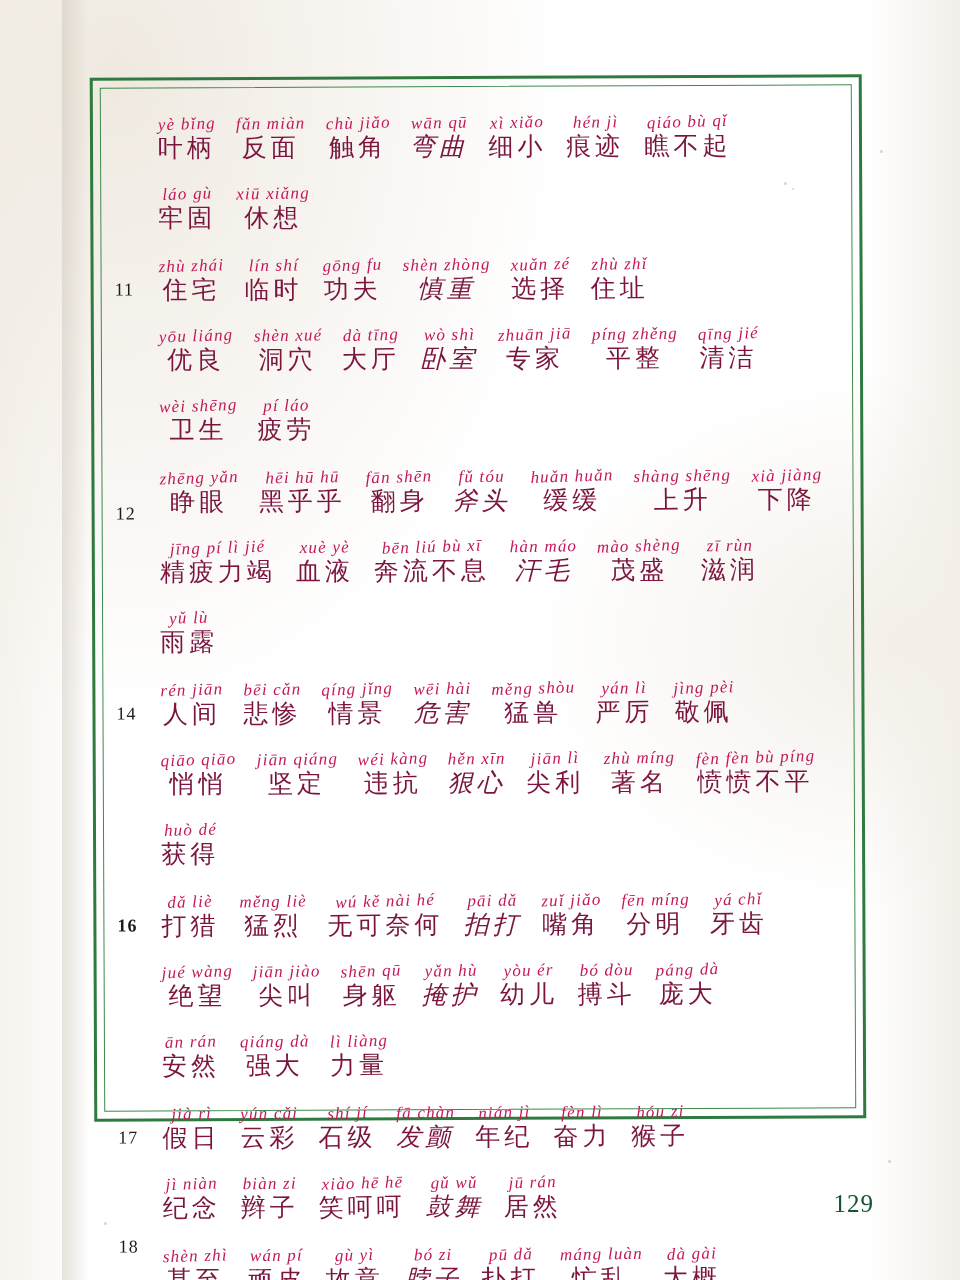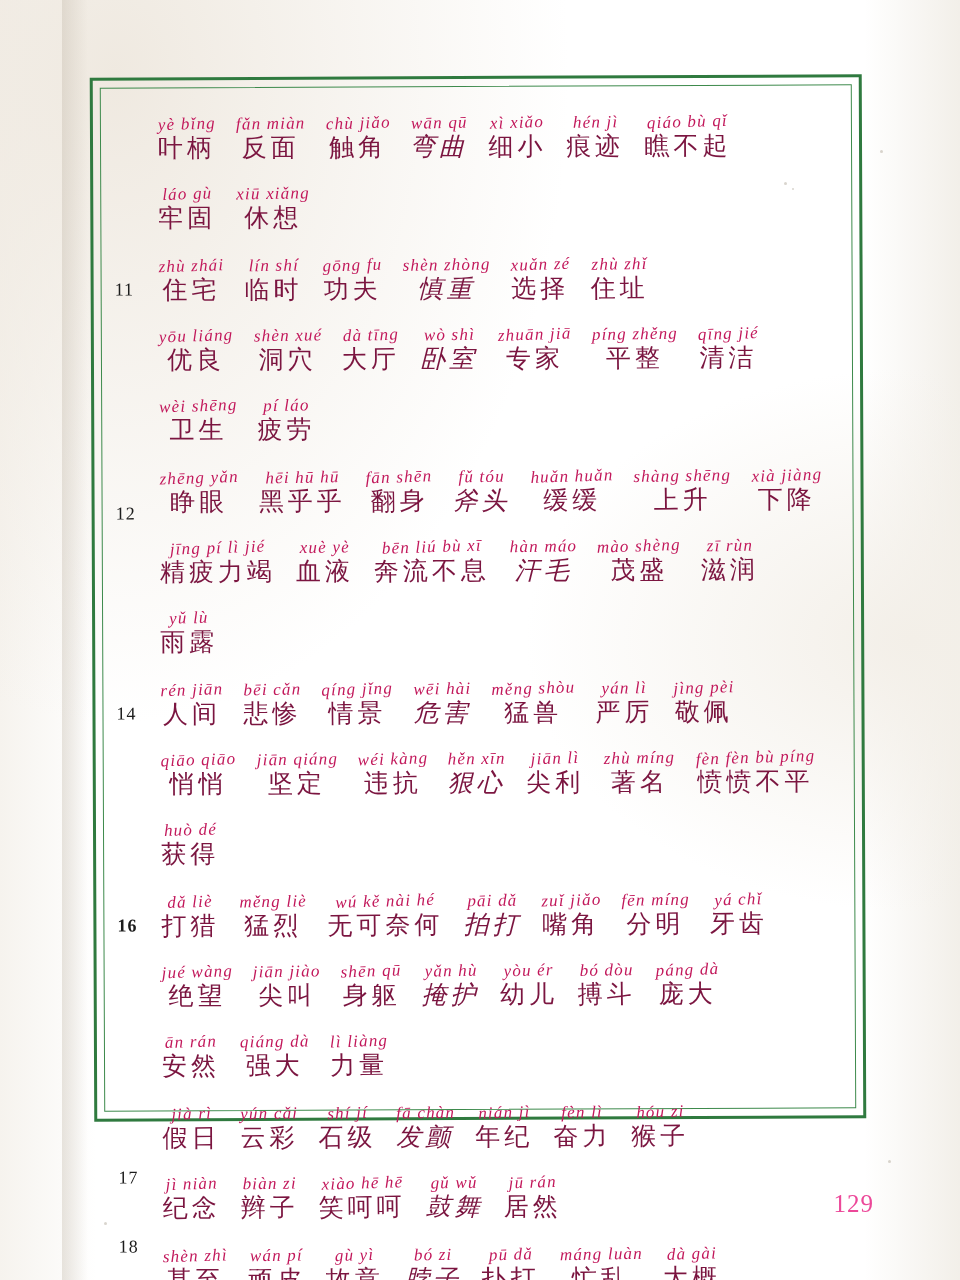--- a/index.html
+++ b/index.html
@@ -101,21 +101,21 @@
   .word:nth-child(even) .pinyin { transform: rotate(-0.7deg); }
   .word:nth-child(3n) .hanzi { transform: rotate(-0.5deg); }
   .word:nth-child(4n) .hanzi { transform: rotate(0.4deg); font-style: italic; }
 
   .page-number {
     position: absolute;
     right: 86px;
     bottom: 62px;
     font-family: "Liberation Serif", serif;
     font-size: 25px;
-    color: #ec4899;
+    color: #14532d;
     letter-spacing: 1px;
   }
   .speck {
     position: absolute;
     background: #b9b2a6;
     border-radius: 50%;
     opacity: 0.55;
   }
 </style>
 </head>
@@ -451,21 +451,21 @@
           <div class="pinyin">qiáng dà</div>
           <div class="hanzi">强大</div>
         </div>
         <div class="word">
           <div class="pinyin">lì liàng</div>
           <div class="hanzi">力量</div>
         </div>
       </div>
     </div>
     <div class="group">
-      <div class="lesson-num" style="top: 44px; margin-top: 40px;">17</div>
+      <div class="lesson-num" style="top: 44px;">17</div>
       <div class="row">
         <div class="word">
           <div class="pinyin">jià rì</div>
           <div class="hanzi">假日</div>
         </div>
         <div class="word">
           <div class="pinyin">yún cǎi</div>
           <div class="hanzi">云彩</div>
         </div>
         <div class="word">

